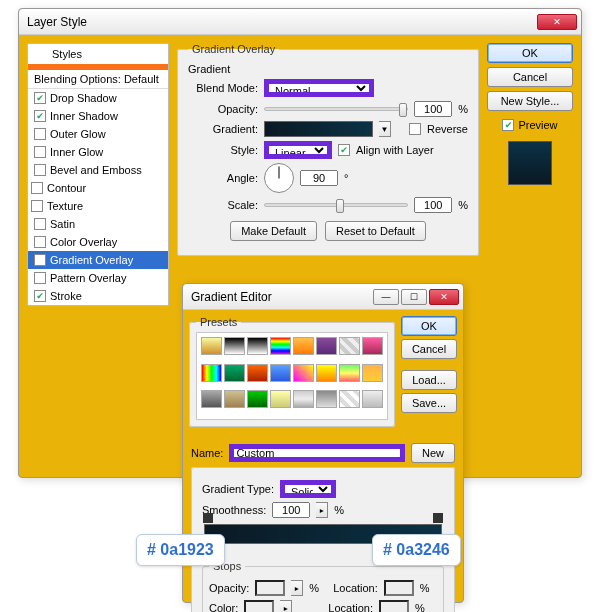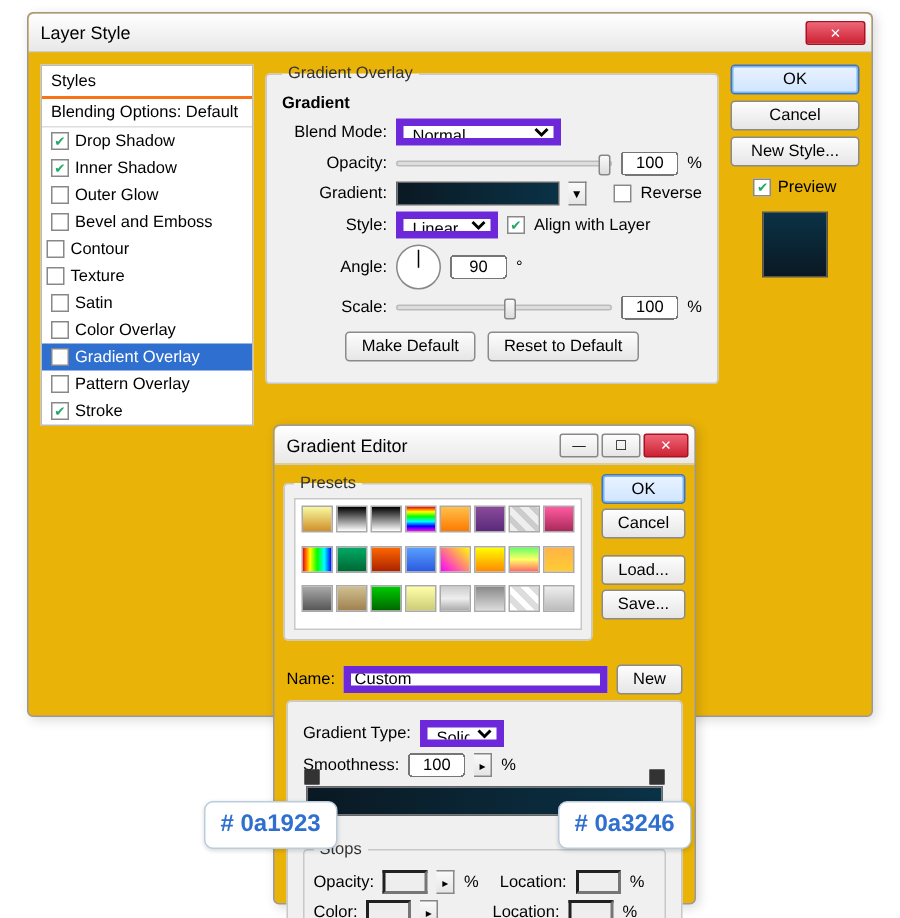--- a/index.html
+++ b/index.html
@@ -5,21 +5,21 @@
 *{box-sizing:border-box;margin:0;padding:0;font-family:"Segoe UI",Tahoma,sans-serif;font-size:11px;color:#000}
 body{background:#fff;width:600px;height:612px;position:relative;overflow:hidden}
 .window{position:absolute;background:#eab308;border:1px solid #999;border-radius:4px;box-shadow:2px 2px 8px rgba(0,0,0,.15)}
 .titlebar{height:26px;background:linear-gradient(#fff,#e8e8e8);border-bottom:1px solid #ccc;border-radius:4px 4px 0 0;display:flex;align-items:center;padding:0 4px 0 8px;justify-content:space-between}
 .titlebar .title{font-size:12px}
 .winbtns{display:flex;gap:2px}
 .winbtn{width:26px;height:16px;border:1px solid #888;border-radius:2px;background:linear-gradient(#fdfdfd,#e6e6e6);display:flex;align-items:center;justify-content:center;font-size:9px;cursor:pointer}
 .winbtn.close{background:linear-gradient(#e67,#c23);border-color:#a12;color:#fff;width:40px}
 .content{padding:8px;display:flex;gap:8px}
 .styles-panel{width:142px;background:#fff;border:1px solid #bbb}
-.styles-head{padding:4px 6px;border-bottom:2px solid #f97316}
+.styles-head{padding:4px 24px;border-bottom:6px solid #f97316}
 .style-item{padding:3px 6px 3px 6px;display:flex;align-items:flex-end;gap:4px;cursor:pointer}
 .style-item.sub{padding-left:3px}
 .style-item.sel{background:#2f6fd0;color:#fff}
 .style-item.sel span{color:#fff}
 .cb{width:12px;height:12px;border:1px solid #888;background:#fff;display:inline-flex;align-items:center;justify-content:center;font-size:9px;color:#2a6}
 .center{flex:1}
 fieldset{border:1px solid #c8c8c8;border-radius:3px;padding:8px 10px 10px;margin-bottom:6px;background:#f0f0f0}
 legend{padding:0 4px;color:#333;font-size:11px}
 .row{display:flex;align-items:center;gap:6px;margin:4px 0}
 .lbl{width:70px;text-align:right}
@@ -70,20 +70,24 @@
           <div class="style-item">
             <span class="cb">✔</span>
             <span>Inner Shadow</span>
           </div>
           <div class="style-item">
             <span class="cb"></span>
             <span>Outer Glow</span>
           </div>
           <div class="style-item">
             <span class="cb"></span>
+            <span>Inner Glow</span>
+          </div>
+          <div class="style-item">
+            <span class="cb"></span>
             <span>Bevel and Emboss</span>
           </div>
           <div class="style-item sub">
             <span class="cb"></span>
             <span>Contour</span>
           </div>
           <div class="style-item sub">
             <span class="cb"></span>
             <span>Texture</span>
           </div>
@@ -106,21 +110,21 @@
           <div class="style-item">
             <span class="cb">✔</span>
             <span>Stroke</span>
           </div>
         </div>
     </div>
 
     <div class="center">
       <fieldset>
         <legend>Gradient Overlay</legend>
-        <div style="font-weight:bold;margin-bottom:4px">Gradient</div>
+        <div style="font-weight:normal;margin-bottom:4px">Gradient</div>
         <div class="row">
           <span class="lbl">Blend Mode:</span>
           <select style="width:110px"><option>Normal</option></select>
         </div>
         <div class="row">
           <span class="lbl">Opacity:</span>
           <div class="slider">
               <div class="thumb" style="left:calc(100% - 8px)"></div>
             </div>
           <input class="numbox" value="100" style="">

